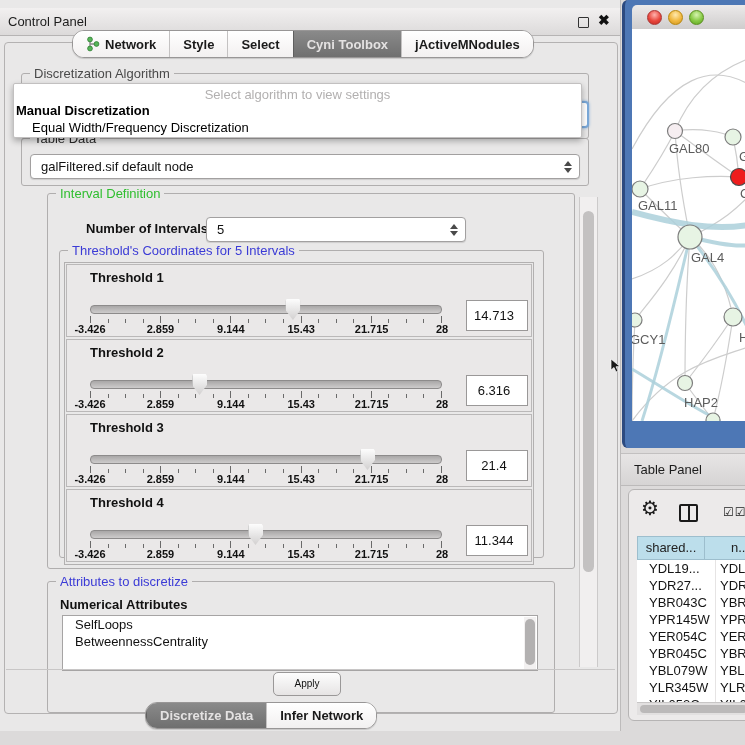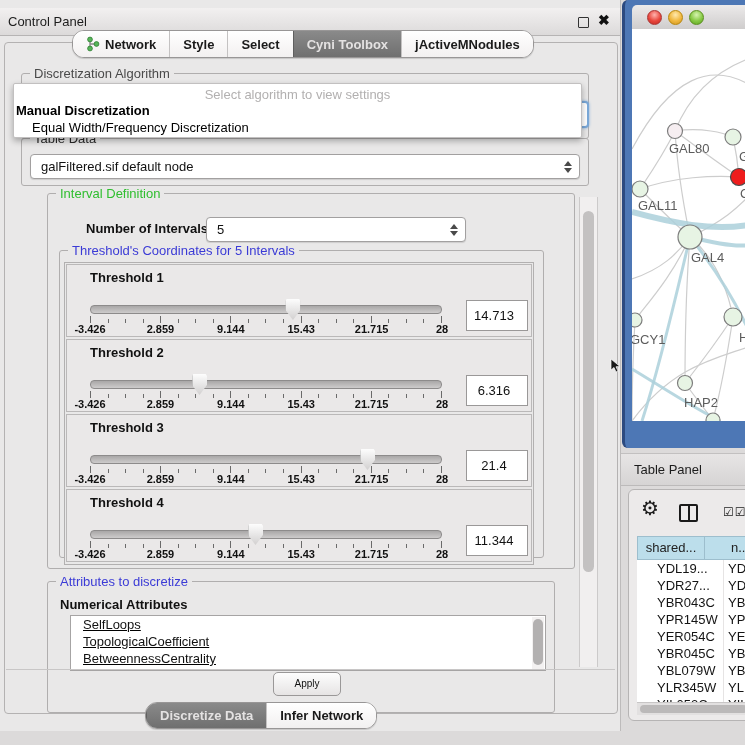--- a/index.html
+++ b/index.html
@@ -86,21 +86,21 @@
   .cols-icon{position:absolute;left:50px;top:14px;width:15px;height:14px;border:2px solid #1a1a1a;border-radius:2px;}
   .cols-icon i{position:absolute;left:50%;top:0;bottom:0;width:2px;margin-left:-1px;background:#1a1a1a;}
   .checks-icon{position:absolute;left:94px;top:15px;font-size:12px;color:#1a1a1a;letter-spacing:1px;}
   #tp-table{position:absolute;left:8px;top:46px;right:0;bottom:18px;overflow:hidden;}
   .hrow{display:flex;height:22px;border:1px solid #9dbecd;border-right:none;}
   .hcell{background:#bcdeeb;font-size:13px;color:#222;line-height:21px;}
   .hc1{width:71px;text-align:center;border-right:1px solid #9dbecd;}
   .hc2{flex:1;padding-left:26px;}
   .trow{display:flex;height:17px;background:#fff;}
   .tc{font-size:13px;color:#141414;line-height:17px;white-space:nowrap;overflow:hidden;}
-  .tc1{width:66px;padding-left:20px;border-right:1px solid #e6e4e4;}
+  .tc1{width:66px;padding-left:12px;border-right:1px solid #e6e4e4;}
   .tc2{flex:1;padding-left:4px;}
   #tp-hsb{position:absolute;left:8px;right:0;bottom:5px;height:12px;background:#e2e0e0;border-top:1px solid #c8c6c6;}
   #tp-hsb .th{position:absolute;left:3px;right:2px;top:2px;height:8px;background:#bbb9b9;border-radius:4px;}
 
   #cursor{position:absolute;left:610px;top:358px;z-index:40;}
 </style>
 </head>
 <body>
 
 <div id="app">
@@ -309,23 +309,22 @@
             <span class="tl" style="left:100%">28</span>
           </div>
           <div class="valbox">11.344</div>
         </div>
       </div>
 
       <div class="groupbox" style="left:42px;top:538px;width:506px;height:130px;">
         <span class="grouptitle t-blue">Attributes to discretize</span>
         <span style="position:absolute;left:12px;top:15px;font-size:13px;font-weight:bold;color:#111;">Numerical Attributes</span>
       </div>
-      <div id="attr-list" style="left:65px;top:572px;text-decoration:underline;">
+      <div id="attr-list" style="left:57px;top:572px;">
         <div class="attr-item">SelfLoops</div>
-        <div class="attr-item">TopologicalCoefficient</div>
         <div class="attr-item">BetweennessCentrality</div>
         <div id="attr-sb">
             <span class="th"></span>
           </div>
       </div>
 
       <div id="main-sb" style="left:574px;top:154px;">
         <span class="th"></span>
       </div>
 

